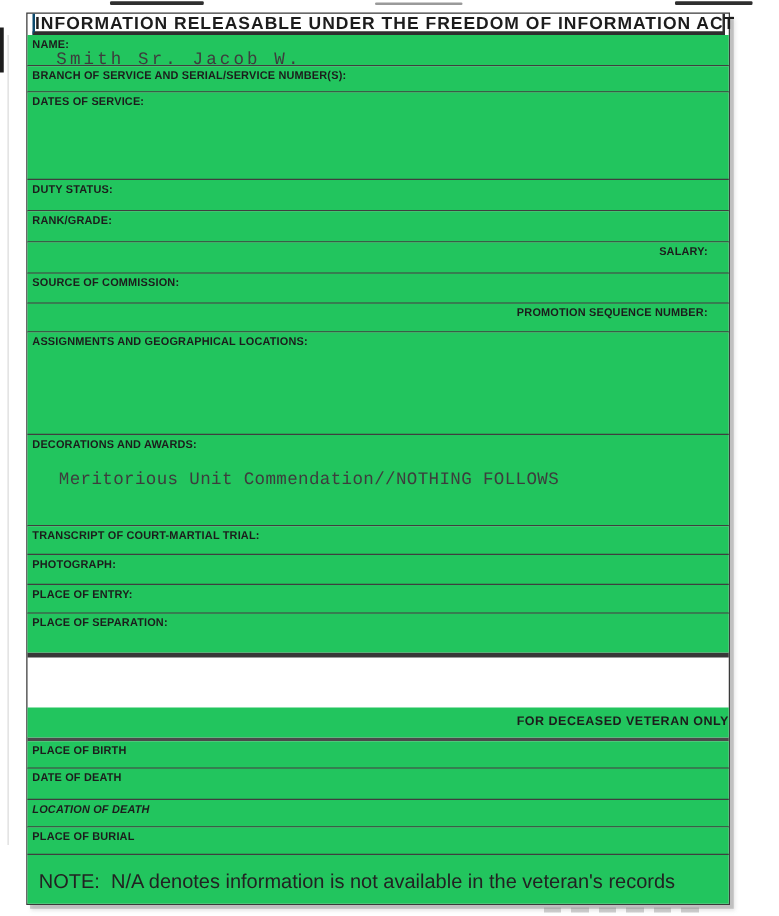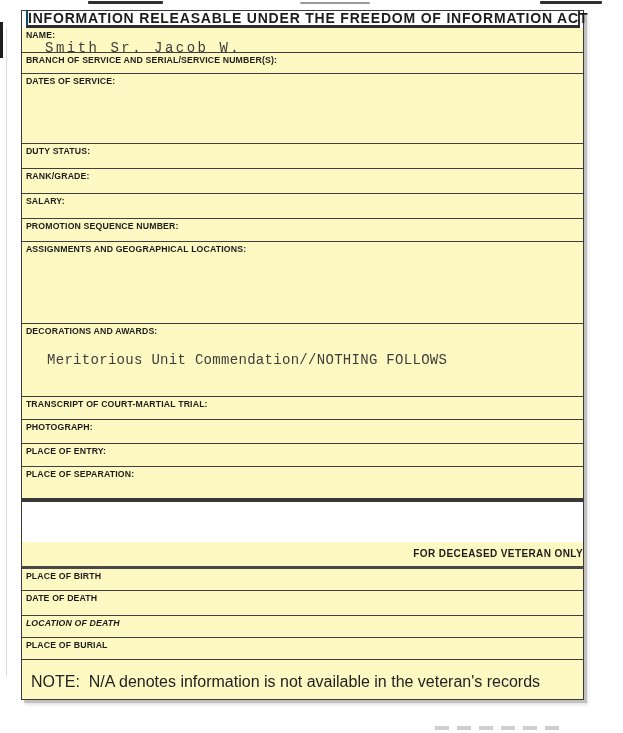--- a/index.html
+++ b/index.html
@@ -1,35 +1,35 @@
 <!DOCTYPE html>
 <html><head>
 <meta charset="utf-8">
 <style>
   html,body{margin:0;padding:0;background:#fff;}
   .page{position:relative;width:623px;height:733px;background:#fff;overflow:hidden;
         font-family:"Liberation Sans",sans-serif;color:#1c1c1c;}
   .form{position:absolute;left:21px;top:10px;width:563px;box-sizing:border-box;
         border:1px solid #3a3a3a;background:#fff;
         box-shadow:3px 3px 0 rgba(120,120,120,.35), 4px 5px 3px rgba(150,150,150,.25);}
-  .row{box-sizing:border-box;border-bottom:1px solid #3f3f3f;position:relative;background:#fef9c3;}
+  .row{box-sizing:border-box;border-bottom:1px solid #3f3f3f;position:relative;background:#22c55e;}
   .label{font-size:9px;font-weight:bold;letter-spacing:.15px;padding:2px 0 0 4px;
          transform:scaleX(.97);transform-origin:left top;white-space:nowrap;}
   .value-mono{font-family:"Liberation Mono","DejaVu Sans Mono",monospace;
               font-size:14px;color:#3d3d3d;white-space:nowrap;}
   .title-row{height:17px;margin:0 3px 0 4px;box-sizing:border-box;
              border-left:2px solid #0c4a6e;border-right:2px solid #2e2e2e;
              border-bottom:3px solid #2e2e2e;
              text-align:center;font-weight:bold;font-size:14px;letter-spacing:.8px;
              line-height:14px;white-space:nowrap;}
   .r-name{height:25px;}      .name-val{padding-left:23px;letter-spacing:2.5px;}
   .r-branch{height:21px;}    .r-dates{height:70px;}
   .r-duty{height:25px;}      .r-rank{height:25px;}
-  .r-salary{height:25px;}    .r-source{height:24px;}
-  .r-promo{height:23px;}     .r-assign{height:82px;}
+  .r-salary{height:25px;text-align:right;}    .r-source{height:24px;}
+  .r-promo{height:23px;text-align:right;}     .r-assign{height:82px;}
   .r-miled{height:45px;}     .r-decor{height:73px;}
   .decor-val{padding-left:25px;letter-spacing:.3px;margin-top:16px;}
   .r-transcript{height:23px;}.r-photo{height:24px;}
   .r-entry{height:23px;}     .r-sep{height:31px;border-bottom:none;}
   .divider-heavy{height:4px;background:#383838;}
   .r-dechdr{height:24px;border-bottom:none;text-align:right;font-weight:bold;
             font-size:10px;letter-spacing:.4px;padding-top:6px;box-sizing:border-box;margin-top:40px;}
   .divider-med{height:3px;background:#4a4a4a;}
   .r-birth{height:22px;}     .r-ddeath{height:25px;}
   .r-ldeath{height:22px;font-style:italic;}    .r-burial{height:22px;}
@@ -89,20 +89,23 @@
     </div>
 
     <div class="row r-rank">
       <div class="label">RANK/GRADE:</div>
     </div>
 
     <div class="row r-salary">
       <div class="label">SALARY:</div>
     </div>
 
+    <div class="row r-source">
+      <div class="label">SOURCE OF COMMISSION:</div>
+    </div>
 
     <div class="row r-promo">
       <div class="label">PROMOTION SEQUENCE NUMBER:</div>
     </div>
 
     <div class="row r-assign">
       <div class="label">ASSIGNMENTS AND GEOGRAPHICAL LOCATIONS:</div>
     </div>
 
 

